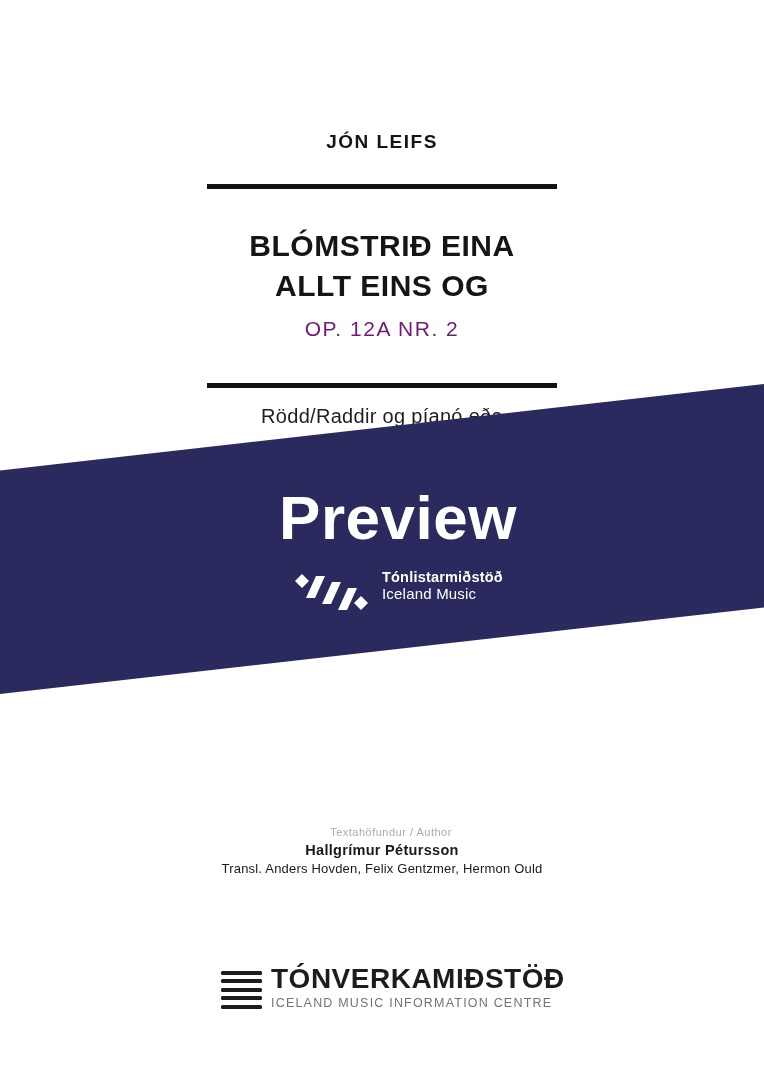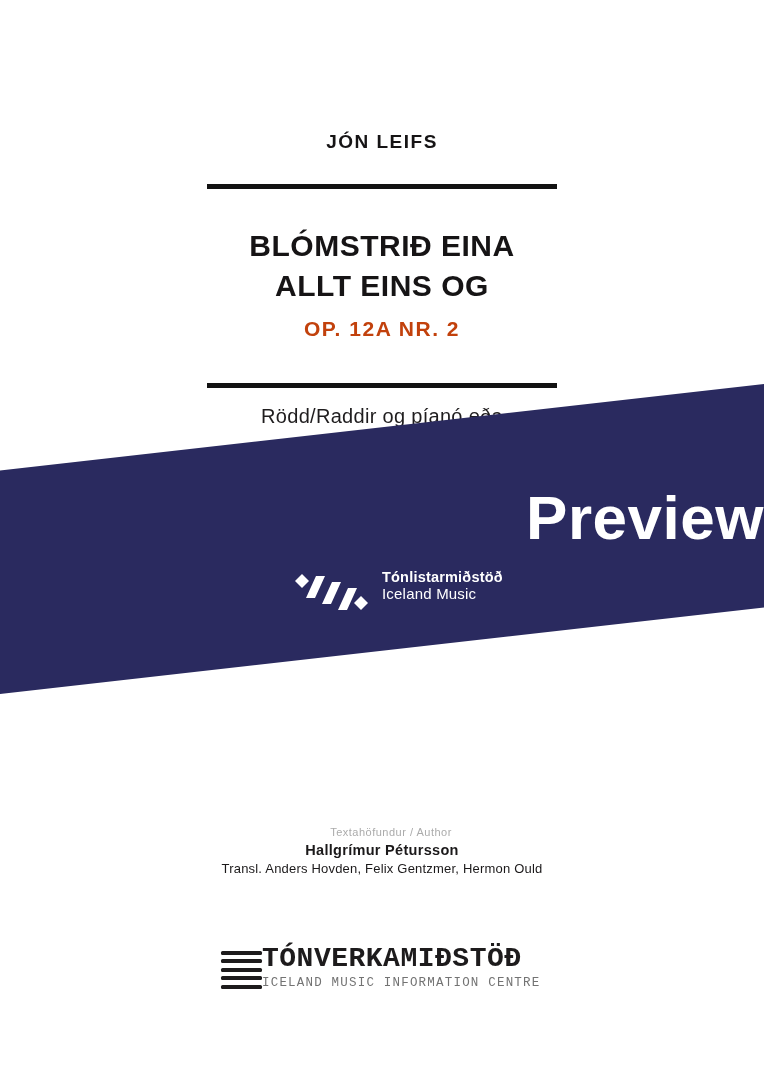--- a/index.html
+++ b/index.html
@@ -27,22 +27,22 @@
   .rule-bottom { top: 383px; }
   .title {
     position: absolute; top: 226px; left: 0; right: 0;
     text-align: center;
     font-size: 30px; font-weight: 800; letter-spacing: 0.5px;
     line-height: 40px; color: #161415;
   }
   .opus {
     position: absolute; top: 317px; left: 0; right: 0;
     text-align: center;
-    font-size: 21px; font-weight: 700; letter-spacing: 1.5px;
-    color: #c2410c;
+    font-size: 21px; font-weight: 400; letter-spacing: 1.5px;
+    color: #701a75;
   }
   .scoring {
     position: absolute; top: 405px; left: 0; right: 0;
     text-align: center;
     font-size: 20px; font-weight: 400; letter-spacing: 0.3px;
     color: #1f1d1e; z-index: 1;
   }
   
   .band {
     position: absolute;
@@ -51,21 +51,21 @@
     background: #2a2a5f;
     transform: rotate(-6.45deg);
     z-index: 5;
   }
   .band-content {
     position: absolute; inset: 0;
     z-index: 6; pointer-events: none;
   }
   .preview-label {
     position: absolute; top: 487px; left: 0; right: 0;
-    text-align: right;
+    text-align: center;
     font-size: 62px; font-weight: 600; letter-spacing: 0.5px;
     line-height: 62px;
     color: #ffffff;
     padding-left: 32px;
   }
   .im-logo {
     position: absolute; left: 292px; top: 572px;
     width: 76px; height: 38px;
   }
   .im-logo path, .im-logo polygon { fill: #ffffff; }
@@ -90,22 +90,22 @@
     color: #1b191a;
   }
   .translators {
     position: absolute; top: 861px; left: 0; right: 0;
     text-align: center;
     font-size: 13px; font-weight: 500; letter-spacing: 0.2px;
     color: #1b191a;
   }
   
   .pub {
-    position: absolute; left: 221px; top: 944px;
-    display: flex; flex-direction: row;  font-family: Liberation Mono, monospace;
+    position: absolute; left: 221px; top: 964px;
+    display: flex; flex-direction: row; gap: 9px;
   }
   .staff-icon {
     margin-top: 7px;
     display: flex; flex-direction: column; gap: 4.7px;
   }
   .staff-icon i {
     display: block; width: 41px; height: 3.8px;
     background: #1d1b1c; border-radius: 1.5px;
   }
   .pub-text { display: flex; flex-direction: column; }

